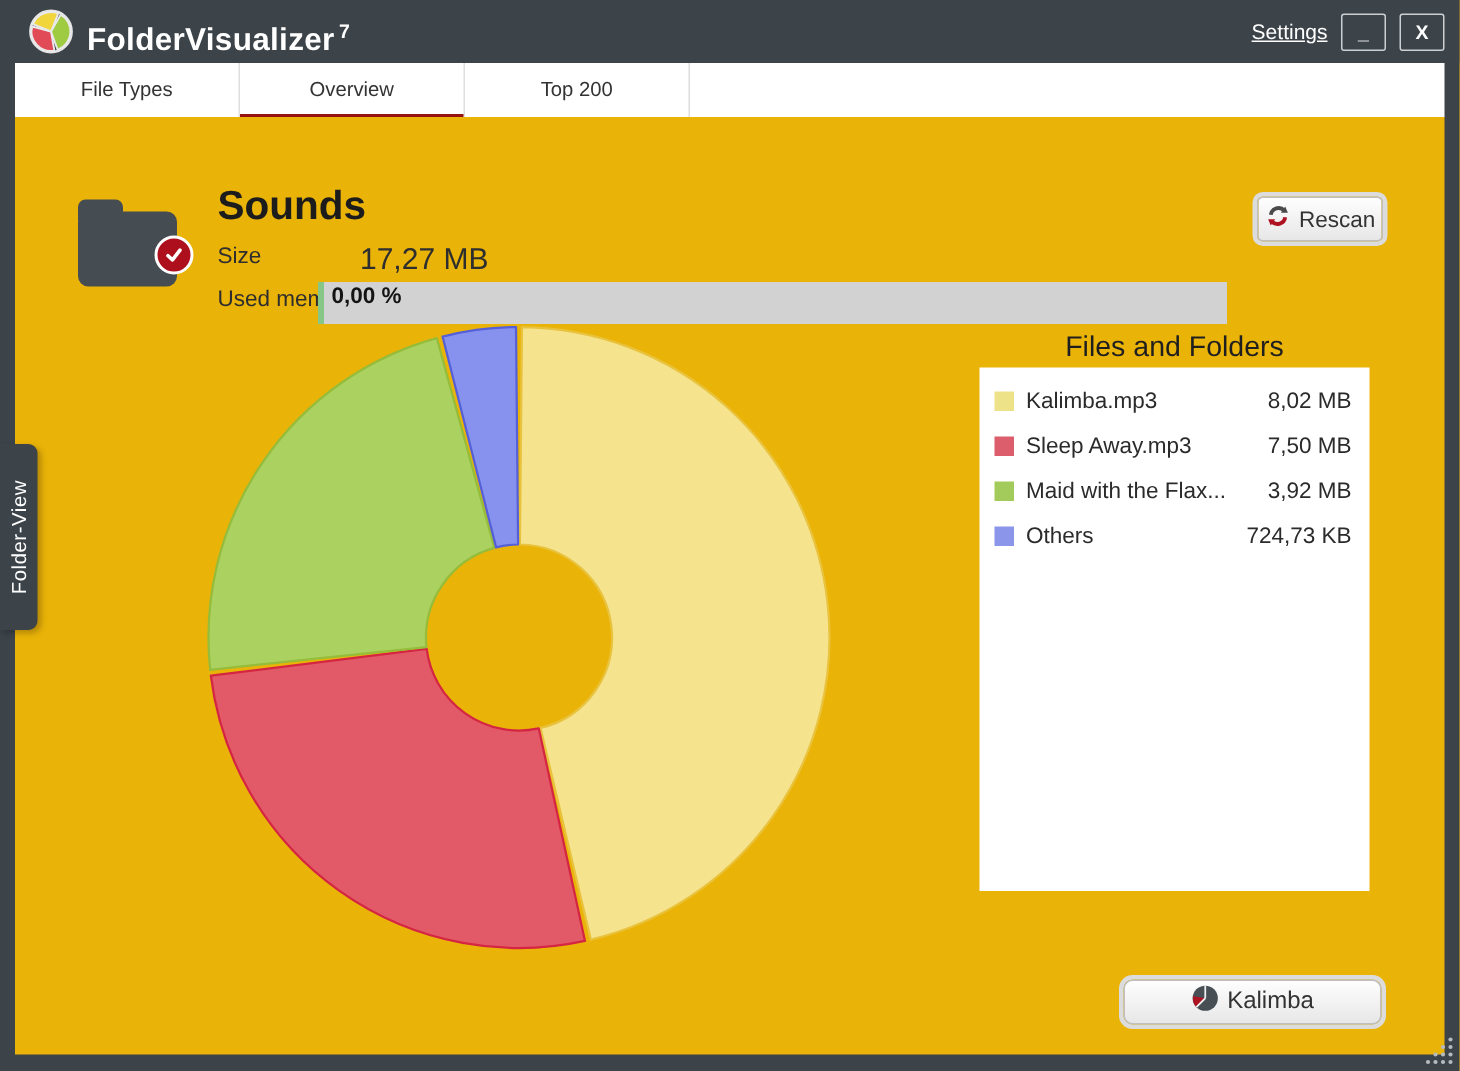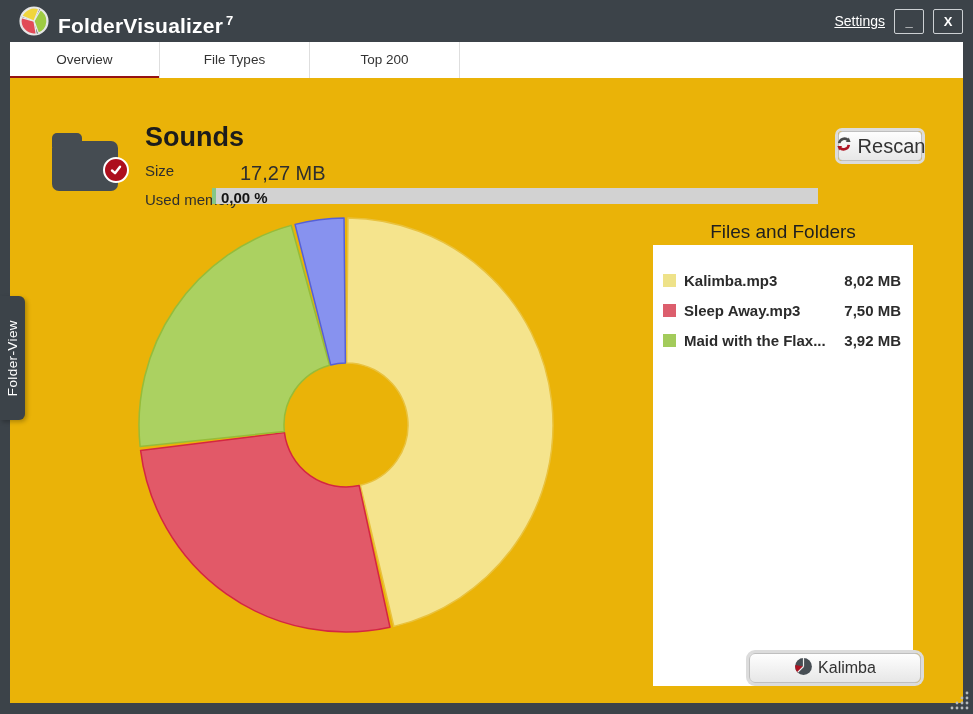--- a/index.html
+++ b/index.html
@@ -31,35 +31,35 @@
   .folder-icon{position:absolute;left:42px;top:55px;width:66px;height:58px;}
   .folder-tab{position:absolute;left:0;top:0;width:30px;height:14px;background:#454c52;border-radius:5px 5px 0 0;}
   .folder-body{position:absolute;left:0;top:8px;width:66px;height:50px;background:#454c52;border-radius:7px;}
   .folder-badge{position:absolute;left:51px;top:24px;width:26px;height:26px;border-radius:50%;
     background:#ad0f1d;border:2px solid #fff;box-sizing:border-box;display:flex;align-items:center;justify-content:center;}
   
   .folder-name{position:absolute;left:135px;top:44px;font-size:27px;font-weight:600;color:#1c1c1c;}
   .size-label{position:absolute;left:135px;top:84px;font-size:15px;color:#2e2e2e;}
   .size-value{position:absolute;left:230px;top:84px;font-size:20px;color:#2e2e2e;}
   .mem-label{position:absolute;left:135px;top:113px;font-size:15px;color:#2e2e2e;}
-  .progress{position:absolute;left:202px;top:110px;width:606px;height:16px;background:#d2d2d2;}
+  .progress{position:absolute;left:202px;top:110px;width:606px;height:28px;background:#d2d2d2;}
   .progress-fill{position:absolute;left:0;top:0;height:100%;background:#86c686;}
   .progress-text{position:absolute;left:9px;top:0;line-height:20px;font-size:15px;font-weight:600;color:#141414;}
   
   .btn{display:flex;align-items:center;justify-content:center;gap:5px;
     background:linear-gradient(#fefefe,#e7e7e7);border:1px solid #bfbfbf;
     box-shadow:0 0 0 3px #dcdcdc;color:#333;cursor:pointer;box-sizing:border-box;}
-  .rescan-btn{position:absolute;left:828px;top:53px;width:84px;height:30px;border-radius:4px;font-size:20px;}
+  .rescan-btn{position:absolute;left:828px;top:53px;width:84px;height:30px;border-radius:4px;font-size:15px;}
   .listview-btn{position:absolute;left:739px;top:575px;width:172px;height:30px;border-radius:6px;font-size:16px;}
   
   .pie-wrap{position:absolute;left:121px;top:132px;width:430px;height:430px;}
   
   .legend{position:absolute;left:643px;top:140px;width:260px;}
   .legend-title{text-align:center;font-size:19px;color:#1f1f1f;height:27px;line-height:27px;}
-  .legend-panel{width:260px;height:441px;background:#fff;box-sizing:border-box;padding-top:20px;font-weight:bold;}
+  .legend-panel{width:260px;height:349px;background:#fff;box-sizing:border-box;padding-top:7px;}
   .legend-row{display:flex;align-items:center;height:30px;padding:0 12px 0 10px;font-size:15px;color:#2b2b2b;cursor:pointer;}
   .legend-swatch{width:13px;height:13px;margin-right:8px;flex:0 0 auto;}
   .legend-size{margin-left:auto;}
   
   .side-tab{position:absolute;left:0;top:296px;width:25px;height:124px;background:#3c4349;
     border-radius:0 6px 6px 0;box-shadow:2px 2px 4px rgba(0,0,0,.25);
     display:flex;align-items:center;justify-content:center;cursor:pointer;}
   .side-tab span{writing-mode:vertical-rl;transform:rotate(180deg);color:#fff;font-size:13.5px;letter-spacing:.4px;}
   
   .resize-grip{position:absolute;right:2px;bottom:2px;width:24px;height:24px;cursor:nwse-resize;}
@@ -78,27 +78,27 @@
   </span>
   <span class="app-title"><span>FolderVisualizer</span><sup>7</sup></span>
   <div class="titlebar-right">
     <span class="settings-link">Settings</span>
     <span class="winbtn">_</span>
     <span class="winbtn">X</span>
   </div>
 </div>
 
 <div class="tabbar">
+  <div class="tab">
+    <span>File Types</span>
+    
+  </div>
   <div class="tab active">
     <span>Overview</span>
     <div class="underline"></div>
-  </div>
-  <div class="tab">
-    <span>File Types</span>
-    
   </div>
   <div class="tab">
     <span>Top 200</span>
     
   </div>
 </div>
 
 <div class="content">
 
   <div class="folder-icon">
@@ -152,20 +152,25 @@
         </div>
         <div class="legend-row">
           <span class="legend-swatch" style="background: rgb(220, 94, 109);"></span>
           <span>Sleep Away.mp3</span>
           <span class="legend-size">7,50 MB</span>
         </div>
         <div class="legend-row">
           <span class="legend-swatch" style="background: rgb(163, 203, 91);"></span>
           <span>Maid with the Flax...</span>
           <span class="legend-size">3,92 MB</span>
+        </div>
+        <div class="legend-row">
+          <span class="legend-swatch" style="background: rgb(139, 149, 234);"></span>
+          <span>Others</span>
+          <span class="legend-size">724,73 KB</span>
         </div>
       </div>
   </div>
 
   <div class="btn listview-btn">
     <span>
       <svg width="19" height="19" viewBox="0 0 19 19">
         <circle cx="9.5" cy="9.5" r="8.4" fill="#474e54"></circle>
         <path d="M9.5,9.5 L3.6,15.4 A8.4,8.4 0 0 1 1.4,8.1 Z" fill="#ae1322"></path>
         <path d="M9.5,9.5 L9.5,1.1 M9.5,9.5 L3.6,15.4" stroke="#efefef" stroke-width="1.2" fill="none"></path>

